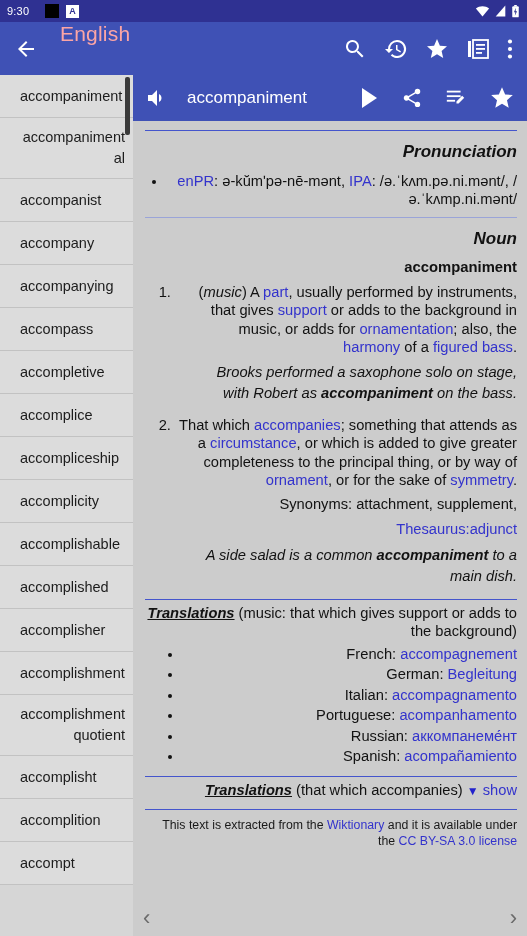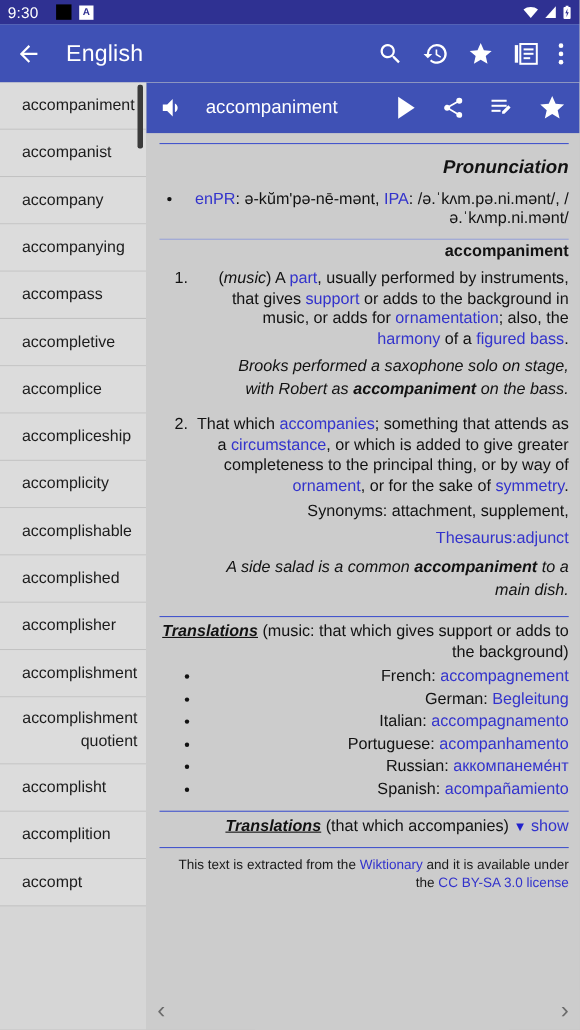--- a/index.html
+++ b/index.html
@@ -10,37 +10,37 @@
     background: #c9c9c9;
   }
   #app { position: relative; width: 527px; height: 936px; overflow: hidden; }
 
   
   .statusbar {
     height: 22px; background: #2f3192; color: #fff;
     display: flex; align-items: center; padding: 0 7px;
     font-size: 12px; letter-spacing: .2px;
   }
-  .statusbar .clock { font-size: 14px; margin-right: 9px; }
+  .statusbar .clock { font-size: 11px; margin-right: 9px; }
   .sb-left { display: flex; align-items: center; gap: 7px; }
   .sb-right { margin-left: auto; display: flex; align-items: center; gap: 4px; }
   .sq-black { width: 14px; height: 14px; background: #000; display: inline-block; }
   .sq-a {
     width: 13px; height: 13px; background: #fff; color: #2f3192;
     font-size: 9px; line-height: 13px; text-align: center; font-weight: bold;
     display: inline-block;
   }
   .ic-wifi { width: 15px; height: 12px; }
   .ic-signal { width: 13px; height: 12px; }
   .ic-batt { width: 9px; height: 13px; }
 
   
   .appbar {
-    height: 53px; background: #3f51b5; color: #ffffff;
-    display: flex; align-items: center; padding: 0 10px 0 14px;
+    height: 53px; background: #3f51b5; color: #fca5a5;
+    display: flex; padding: 0 10px 0 14px;
   }
   .appbar .title {
     font-size: 21px; margin-left: 22px; font-weight: 400; letter-spacing: .2px;
   }
   .appbar .actions { margin-left: auto; display: flex; align-items: center; gap: 17px; padding-right: 4px;}
   .iconbtn { display: inline-flex; align-items: center; justify-content: center; cursor: pointer; }
 
   
   .body { display: flex; height: calc(936px - 22px - 53px); position: relative; text-align: right; }
 
@@ -175,20 +175,21 @@
           </svg>
       </span>
     </div>
   </div>
 
   <div class="body">
 
     <div class="drawer">
       <ul class="wordlist" id="wordlist">
           <li>accompaniment</li>
+          <li>accompanimental</li>
           <li>accompanist</li>
           <li>accompany</li>
           <li>accompanying</li>
           <li>accompass</li>
           <li>accompletive</li>
           <li>accomplice</li>
           <li>accompliceship</li>
           <li>accomplicity</li>
           <li>accomplishable</li>
           <li>accomplished</li>
@@ -241,20 +242,21 @@
       <div class="article">
 
         <hr class="rule">
 
         <div class="sechead">Pronunciation</div>
         <ul class="bul">
           <li><a class="lnk">enPR</a><span>: ə-kŭmʹpə-nē-mənt, </span><a class="lnk">IPA</a><span>: /ə.ˈkʌm.pə.ni.mənt/, /ə.ˈkʌmp.ni.mənt/</span></li>
         </ul>
         <hr class="rule thin">
 
+        <div class="sechead">Noun</div>
         <div class="headword">accompaniment</div>
         <ol class="defs" id="defs">
             <li>
               <div><span>(</span><i>music</i><span>) A </span><a class="lnk">part</a><span>, usually performed by instruments, that gives </span><a class="lnk">support</a><span> or adds to the background in music, or adds for </span><a class="lnk">ornamentation</a><span>; also, the </span><a class="lnk">harmony</a><span> of a </span><a class="lnk">figured bass</a><span>.</span></div>
               <div class="example"><i>Brooks performed a saxophone solo on stage, with Robert as </i><i style="font-weight: bold;">accompaniment</i><i> on the bass.</i></div>
             </li>
             <li>
               <div><span>That which </span><a class="lnk">accompanies</a><span>; something that attends as a </span><a class="lnk">circumstance</a><span>, or which is added to give greater completeness to the principal thing, or by way of </span><a class="lnk">ornament</a><span>, or for the sake of </span><a class="lnk">symmetry</a><span>.</span></div>
               <div class="syn">Synonyms: attachment, supplement,</div>
               <div class="syn"><a class="lnk">Thesaurus:adjunct</a></div>

